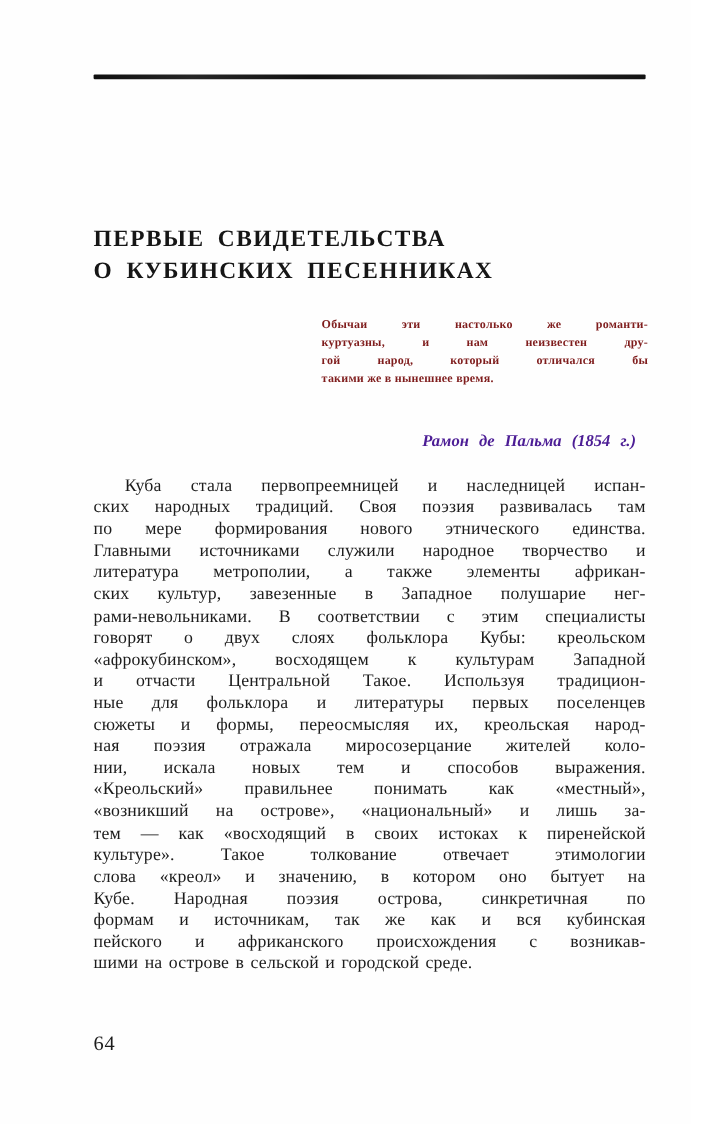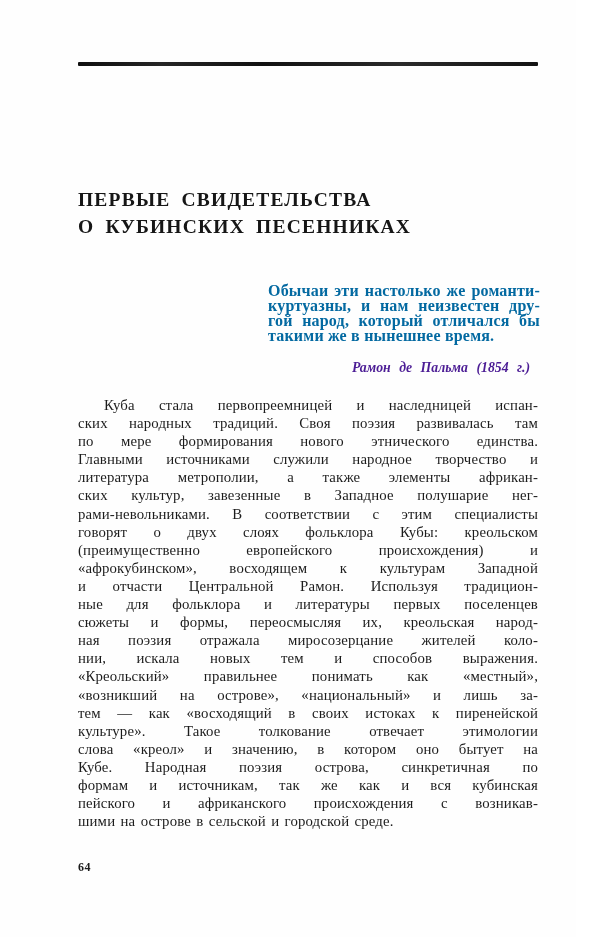--- a/index.html
+++ b/index.html
@@ -32,27 +32,27 @@
     width: 470px;
     font-size: 19.5px;
     font-weight: bold;
     line-height: 27px;
     letter-spacing: 1.2px;
     word-spacing: 5px;
     color: #161616;
   }
   .epigraph {
     position: absolute;
-    top: 284px;
+    top: 264px;
     left: 268px;
     width: 272px;
-    font-size: 16px;
+    font-size: 10px;
     line-height: 14.9px;
     letter-spacing: 0.2px;
-    color: #0369a1;
+    color: #7f1d1d;
   }
   .epigraph .tline { font-weight: 600; }
   .attribution {
     position: absolute;
     top: 360px;
     left: 268px;
     width: 272px;
     font-size: 13.8px;
     font-style: italic;
     font-weight: 600;
@@ -77,22 +77,22 @@
   .tline {
     text-align: justify;
     text-align-last: justify;
     white-space: normal;
   }
   .tline.tline-last { text-align-last: left; }
   .page-number {
     position: absolute;
     top: 860px;
     left: 78px;
-    font-size: 12px;
-    font-weight: bold;
+    font-size: 17px;
+    font-weight: normal;
     letter-spacing: 0.5px;
     color: #1c1c1c;
   }
 </style>
 </head>
 <body>
 
 <div class="page">
 
   <div class="rule"></div>
@@ -113,23 +113,22 @@
 
   <div class="body-text">
       <div class="tline">Куба стала первопреемницей и наследницей испан-</div>
       <div class="tline">ских народных традиций. Своя поэзия развивалась там</div>
       <div class="tline">по мере формирования нового этнического единства.</div>
       <div class="tline">Главными источниками служили народное творчество и</div>
       <div class="tline">литература метрополии, а также элементы африкан-</div>
       <div class="tline">ских культур, завезенные в Западное полушарие нег-</div>
       <div class="tline">рами-невольниками. В соответствии с этим специалисты</div>
       <div class="tline">говорят о двух слоях фольклора Кубы: креольском</div>
-      <div class="tline">(преимущественно европейского происхождения) и</div>
       <div class="tline">«афрокубинском», восходящем к культурам Западной</div>
-      <div class="tline">и отчасти Центральной Рамон. Используя традицион-</div>
+      <div class="tline">и отчасти Центральной Такое. Используя традицион-</div>
       <div class="tline">ные для фольклора и литературы первых поселенцев</div>
       <div class="tline">сюжеты и формы, переосмысляя их, креольская народ-</div>
       <div class="tline">ная поэзия отражала миросозерцание жителей коло-</div>
       <div class="tline">нии, искала новых тем и способов выражения.</div>
       <div class="tline">«Креольский» правильнее понимать как «местный»,</div>
       <div class="tline">«возникший на острове», «национальный» и лишь за-</div>
       <div class="tline">тем — как «восходящий в своих истоках к пиренейской</div>
       <div class="tline">культуре». Такое толкование отвечает этимологии</div>
       <div class="tline">слова «креол» и значению, в котором оно бытует на</div>
       <div class="tline">Кубе. Народная поэзия острова, синкретичная по</div>

